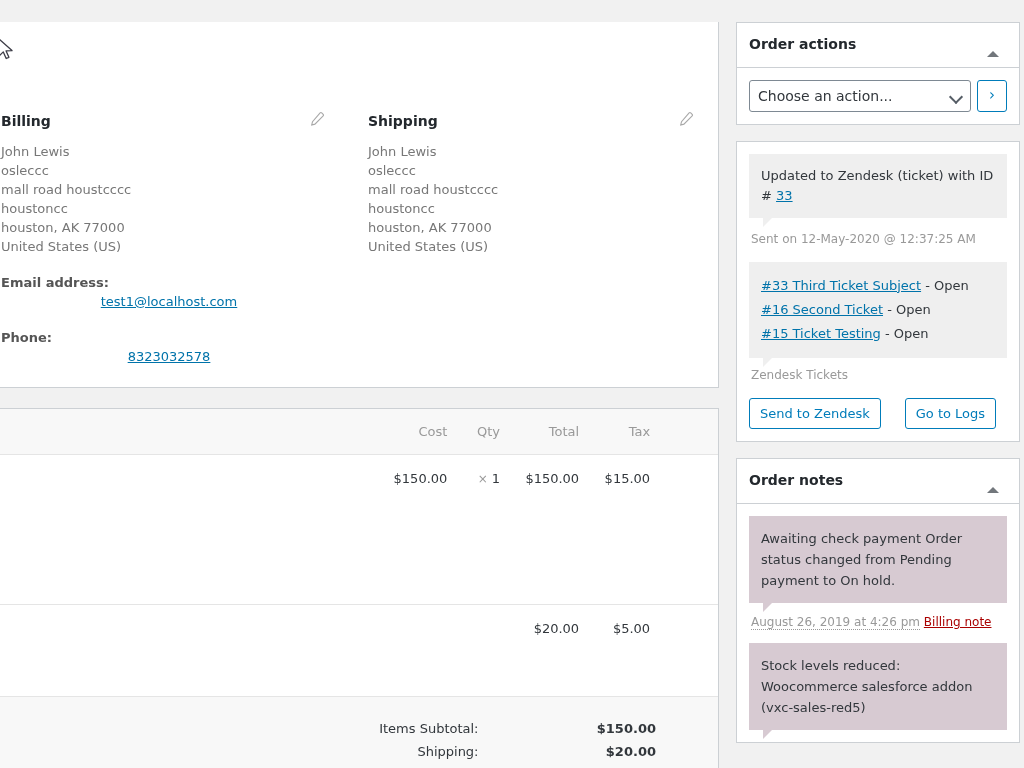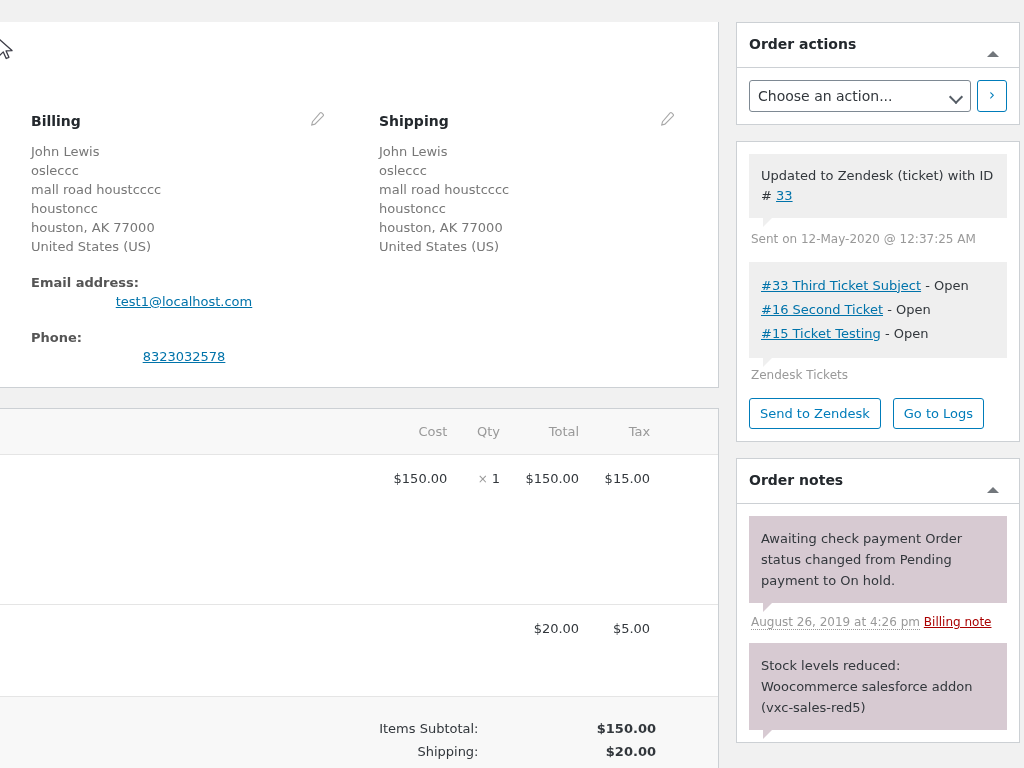--- a/index.html
+++ b/index.html
@@ -22,24 +22,24 @@
 
   
   .order-data {
     position: absolute; left: -12px; top: 22px;
     width: 731px; height: 366px;
     background: #fff;
     border: 1px solid #ccd0d4;
     border-top: none;
   }
   .addr-col {
-    position: absolute; top: 92px; padding-left: 30px;
+    position: absolute; top: 92px;
   }
   .addr-col.billing { left: 12px; width: 336px; }
-  .addr-col.shipping { left: 360px; width: 340px; }
+  .addr-col.shipping { left: 379px; width: 340px; }
   .addr-head {
     font-size: 14px; font-weight: bold; color: #23282d;
     margin: 0 0 14px 0; line-height: 1;
   }
   .pencil-icon {
     position: absolute; top: -3px; right: 12px;
     width: 16px; height: 16px; opacity: .85;
   }
   .addr-col.shipping .pencil-icon { right: 14px; }
   .addr-line {
@@ -183,21 +183,21 @@
     border-right: 10px solid transparent;
     border-top: 10px solid #efefef;
   }
   .note-meta {
     color: #999; font-size: 12px; line-height: 18px;
     padding: 12px 0 0 2px;
   }
   .note-meta-sub { color: #999; font-size: 12px; padding: 10px 0 0 2px; }
   .zd-link { color: #0073aa; text-decoration: underline; }
   .zd-list-line { line-height: 24px; font-size: 13px; }
-  .zd-buttons { padding-top: 16px; display: flex; gap: 12px; }
+  .zd-buttons { padding-top: 16px; display: flex; gap: 24px; }
   .btn-secondary {
     display: inline-block;
     background: #fff; color: #007cba;
     border: 1px solid #007cba; border-radius: 3px;
     padding: 5px 10px; font-size: 13px; line-height: 1.5;
   }
 
   
   .onote-bubble {
     position: relative;

